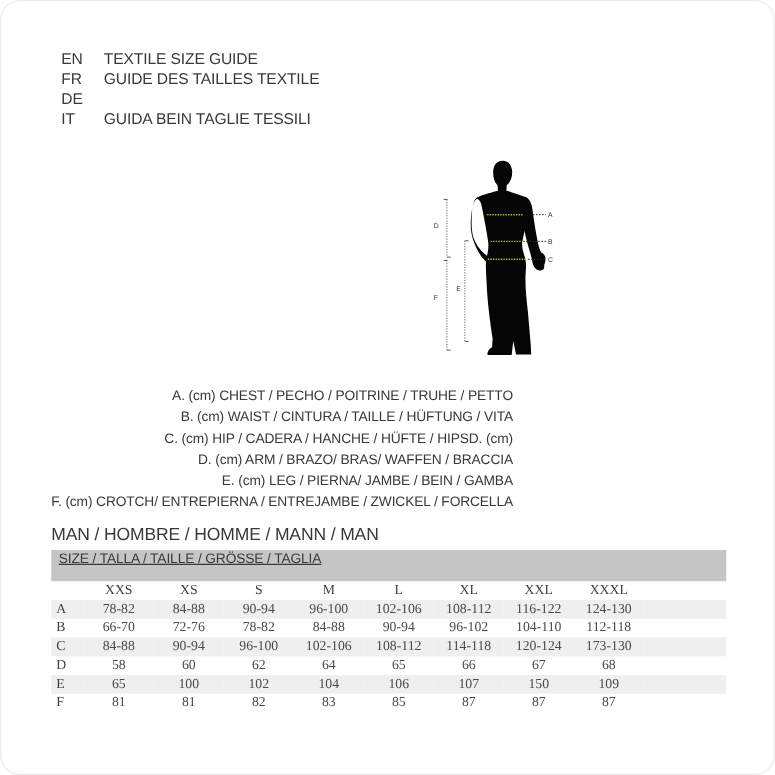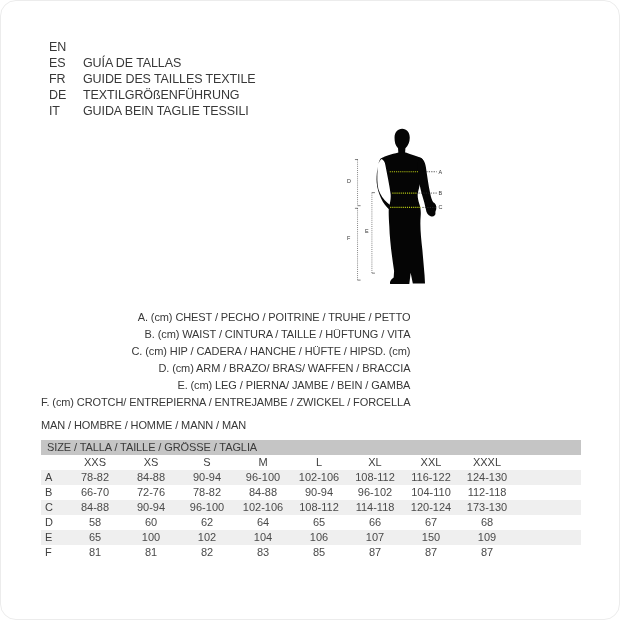--- a/index.html
+++ b/index.html
@@ -10,53 +10,49 @@
   .lang-block{position:absolute;left:48px;top:38px;}
   .lang-row{display:flex;height:16px;line-height:16px;font-size:12.5px;color:#383838;letter-spacing:-0.1px;}
   .lang-code{width:34px;flex:0 0 34px;}
 
   
   .figure{position:absolute;left:340px;top:25px;width:262px;height:372px;pointer-events:none;}
 
   
   .measure-block{position:absolute;left:40px;top:308px;text-align:right;}
   .measure-row{height:17px;line-height:17px;font-size:11px;color:#383838;letter-spacing:-0.1px;white-space:nowrap;}
-  .category-line{position:absolute;left:40px;top:418px;font-size:11px;color:#383838;letter-spacing:-0.1px;}
+  .category-line{position:absolute;left:40px;top:418px;font-size:14px;color:#383838;letter-spacing:-0.1px;}
 
   
   .table-wrap{position:absolute;left:40px;top:439px;width:540px;}
-  .table-title{background:#c5c5c5;height:15px;line-height:15px;font-size:11px;padding-left:6px;color:#3a3a3a;letter-spacing:-0.1px;}
-  table{width:540px;border-collapse:collapse;table-layout:fixed;font-size:11px;}
+  .table-title{background:#c5c5c5;height:25px;line-height:15px;font-size:11px;padding-left:6px;color:#3a3a3a;letter-spacing:-0.1px;text-decoration:underline;}
+  table{width:540px;border-collapse:collapse;table-layout:fixed;font-size:11px;font-family:Liberation Serif, serif;}
   th,td{height:15px;padding:0;text-align:center;font-weight:400;color:#4a4a4a;line-height:15px;}
   thead th{color:#3f3f3f;}
   .lbl{text-align:left;padding-left:4px;color:#3f3f3f;}
   tr.stripe td{background:#efefef;}
 
   svg text{font-family:"Liberation Sans",sans-serif;font-size:12.5px;fill:#333;}
 </style>
 </head>
 <body>
 
 <div class="sheet">
 
   <section class="lang-block">
       <div class="lang-row">
        <span class="lang-code">EN</span>
-     </div>
-      <div class="lang-row">
-       <span class="lang-code">ES</span>
-       <span class="lang-label">GUÍA DE TALLAS</span>
+       <span class="lang-label">TEXTILE SIZE GUIDE</span>
      </div>
       <div class="lang-row">
        <span class="lang-code">FR</span>
        <span class="lang-label">GUIDE DES TAILLES TEXTILE</span>
      </div>
       <div class="lang-row">
        <span class="lang-code">DE</span>
-       <span class="lang-label">TEXTILGRÖßENFÜHRUNG</span>
      </div>
       <div class="lang-row">
        <span class="lang-code">IT</span>
        <span class="lang-label">GUIDA BEIN TAGLIE TESSILI</span>
      </div>
     </section>
 
   <div class="figure">
     <svg width="262" height="372" viewBox="340 25 602 397">
 

